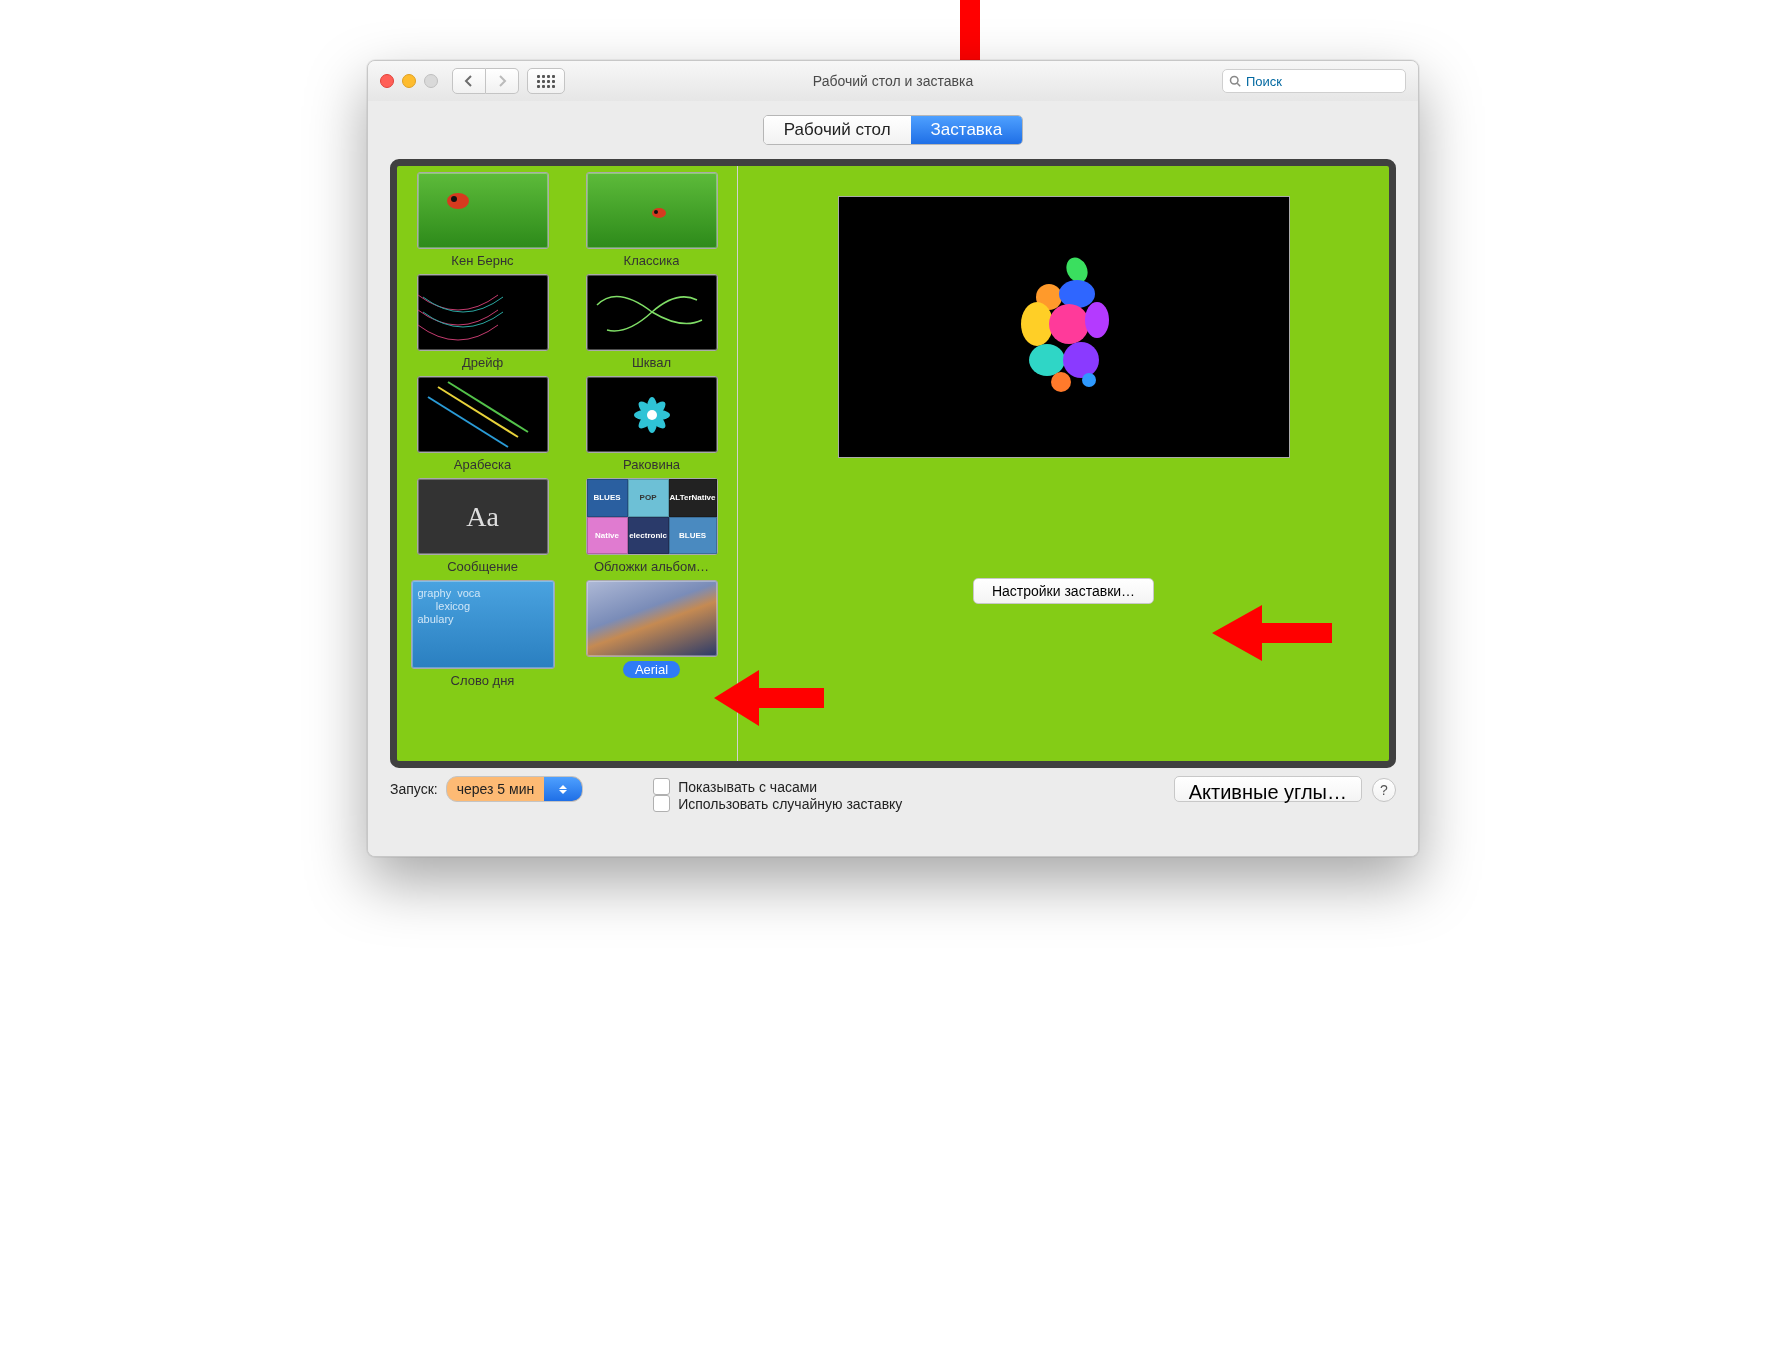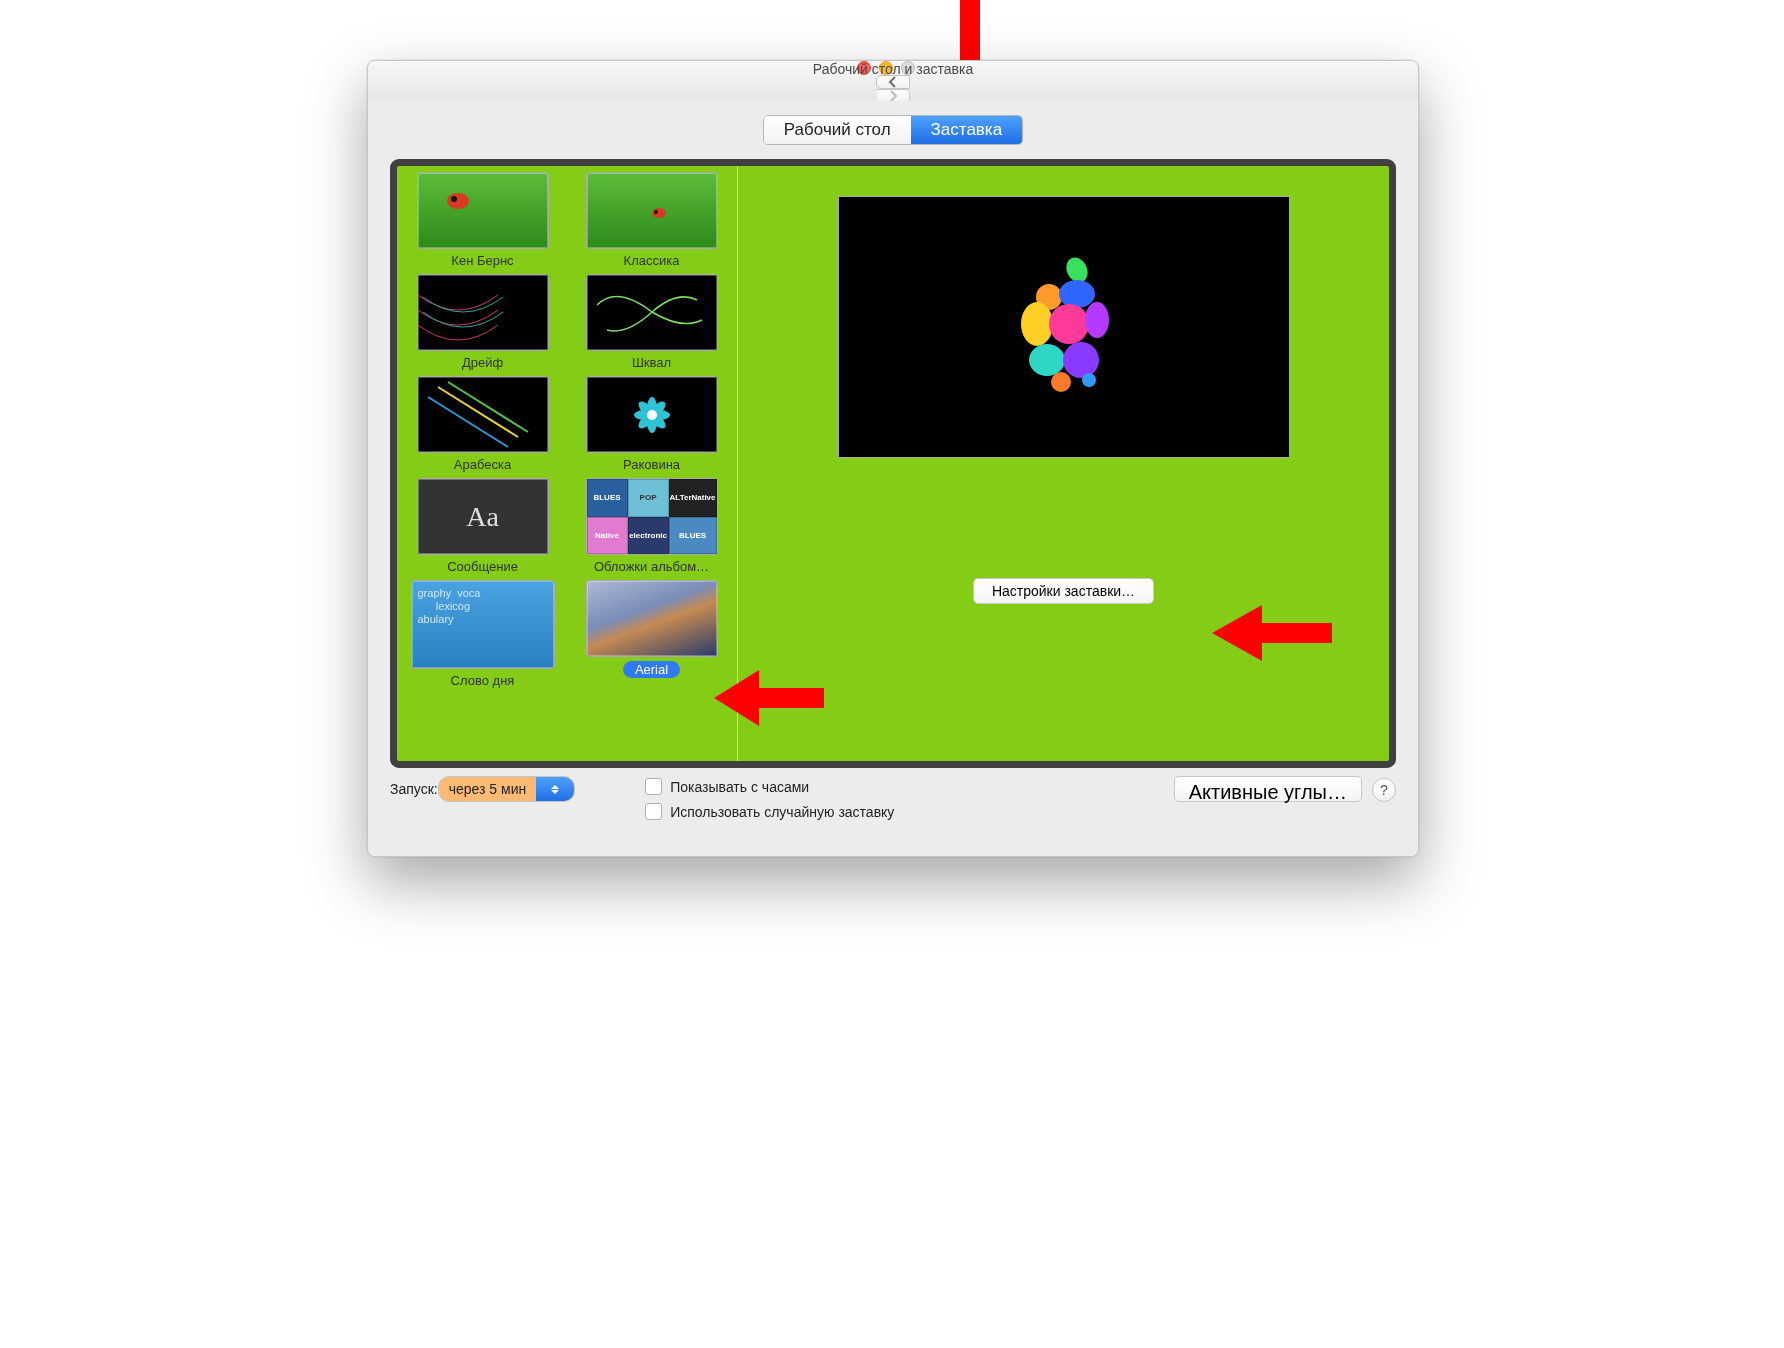--- a/index.html
+++ b/index.html
@@ -1,18 +1,18 @@
 <!DOCTYPE html>
 <html><head>
 <meta charset="utf-8">
 <style>
   html,body{margin:0;padding:0;background:#fff;font-family:-apple-system,Helvetica,Arial,sans-serif;font-size:13px;color:#222;}
   .canvas{width:1240px;height:950px;position:relative;margin:0 auto;}
   .window{position:absolute;left:95px;top:60px;width:1050px;height:795px;border:1px solid #c7c7c7;border-radius:8px;background:#ececec;box-shadow:0 25px 60px rgba(0,0,0,.35),0 0 0 1px rgba(0,0,0,.05);overflow:hidden;}
-  .titlebar{height:40px;background:linear-gradient(#f7f7f7,#e6e6e6);border-bottom:1px solid #cfcfcf;display:flex;align-items:center;padding:0 12px;position:relative;flex-direction:column;}
+  .titlebar{height:40px;background:linear-gradient(#f7f7f7,#e6e6e6);border-bottom:1px solid #cfcfcf;display:flex;align-items:center;padding:0 12px;position:relative;}
   .traffic{display:flex;gap:8px;margin-right:14px;}
   .traffic span{width:12px;height:12px;border-radius:50%;display:block;}
   .t-red{background:#ff5f57;border:1px solid #e14138;}
   .t-yel{background:#febc2e;border:1px solid #dfa023;}
   .t-gry{background:#d9d9d9;border:1px solid #bfbfbf;}
   .nav-btn{width:32px;height:24px;background:linear-gradient(#fff,#f1f1f1);border:1px solid #c4c4c4;display:flex;align-items:center;justify-content:center;color:#6d6d6d;font-size:14px;}
   .nav-btn.left{border-radius:5px 0 0 5px;}
   .nav-btn.right{border-radius:0 5px 5px 0;border-left:none;}
   .grid-btn{width:36px;height:24px;margin-left:8px;border:1px solid #c4c4c4;border-radius:5px;background:linear-gradient(#fff,#f1f1f1);display:flex;align-items:center;justify-content:center;}
   .grid-dots{display:grid;grid-template-columns:repeat(4,3px);grid-template-rows:repeat(3,3px);gap:2px;}
@@ -29,28 +29,28 @@
   .saver-list{width:332px;border-right:1px solid #d0d0d0;overflow:auto;padding:6px 4px 10px;}
   .grid{display:grid;grid-template-columns:1fr 1fr;gap:6px 6px;}
   .item{display:flex;flex-direction:column;align-items:center;}
   .thumb{width:130px;height:75px;border:1px solid #aaa;border-radius:3px;box-shadow:inset 0 0 0 1px rgba(255,255,255,.3);}
   .label{font-size:13px;color:#333;margin-top:4px;max-width:140px;overflow:hidden;text-overflow:ellipsis;white-space:nowrap;text-align:center;}
   .label.sel{background:#2f7bf6;color:#fff;padding:1px 12px;border-radius:10px;}
   .preview{flex:1;display:flex;flex-direction:column;align-items:center;padding:30px 20px 0;}
   .preview-box{width:450px;height:260px;background:#000;border:1px solid #aaa;display:flex;align-items:center;justify-content:center;}
   .options-btn{margin-top:120px;padding:4px 18px;border:1px solid #c8c8c8;border-radius:5px;background:linear-gradient(#fff,#f4f4f4);font-size:14px;}
   .footer{position:absolute;left:22px;right:22px;bottom:14px;height:66px;display:flex;align-items:flex-start;}
-  .footer-left{display:flex;align-items:center;}
+  .footer-left{display:flex;align-items:center;gap:8px;}
   .sel-box{display:flex;align-items:center;border:1px solid #c4c4c4;border-radius:11px;overflow:hidden;background:#fdba74;height:24px;}
   .sel-box span{padding:0 10px;font-size:14px;}
   .sel-arrows{width:18px;height:24px;background:linear-gradient(#4ea0ff,#1f6fe6);display:flex;flex-direction:column;align-items:center;justify-content:center;gap:1px;}
   .sel-arrows i{width:0;height:0;border-left:4px solid transparent;border-right:4px solid transparent;}
   .sel-arrows i.u{border-bottom:4px solid #fff;}
   .sel-arrows i.d{border-top:4px solid #fff;}
-  .checks{margin-left:70px;display:flex;flex-direction:column;gap:8px;margin-top:2px;}
+  .checks{margin-left:70px;display:flex;flex-direction:column;margin-top:2px;}
   .chk{display:flex;align-items:center;gap:8px;font-size:14px;}
   .chk .box{width:15px;height:15px;border:1px solid #b0b0b0;border-radius:3px;background:#fff;}
   .corner-btn{margin-left:auto;padding:4px 14px;border:1px solid #c8c8c8;border-radius:5px;background:linear-gradient(#fff,#f4f4f4);font-size:20px;height:26px;}
   .help-btn{width:22px;height:22px;border-radius:50%;border:1px solid #c4c4c4;background:linear-gradient(#fff,#f2f2f2);margin-left:10px;display:flex;align-items:center;justify-content:center;font-size:14px;color:#555;margin-top:2px;}
   
   .arrow{position:absolute;pointer-events:none;}
   .arrow svg{display:block;}
   
   .th-green{background:linear-gradient(#5dbb3a,#2d8a1a);position:relative;}
   .th-drift{background:#000;position:relative;overflow:hidden;}

